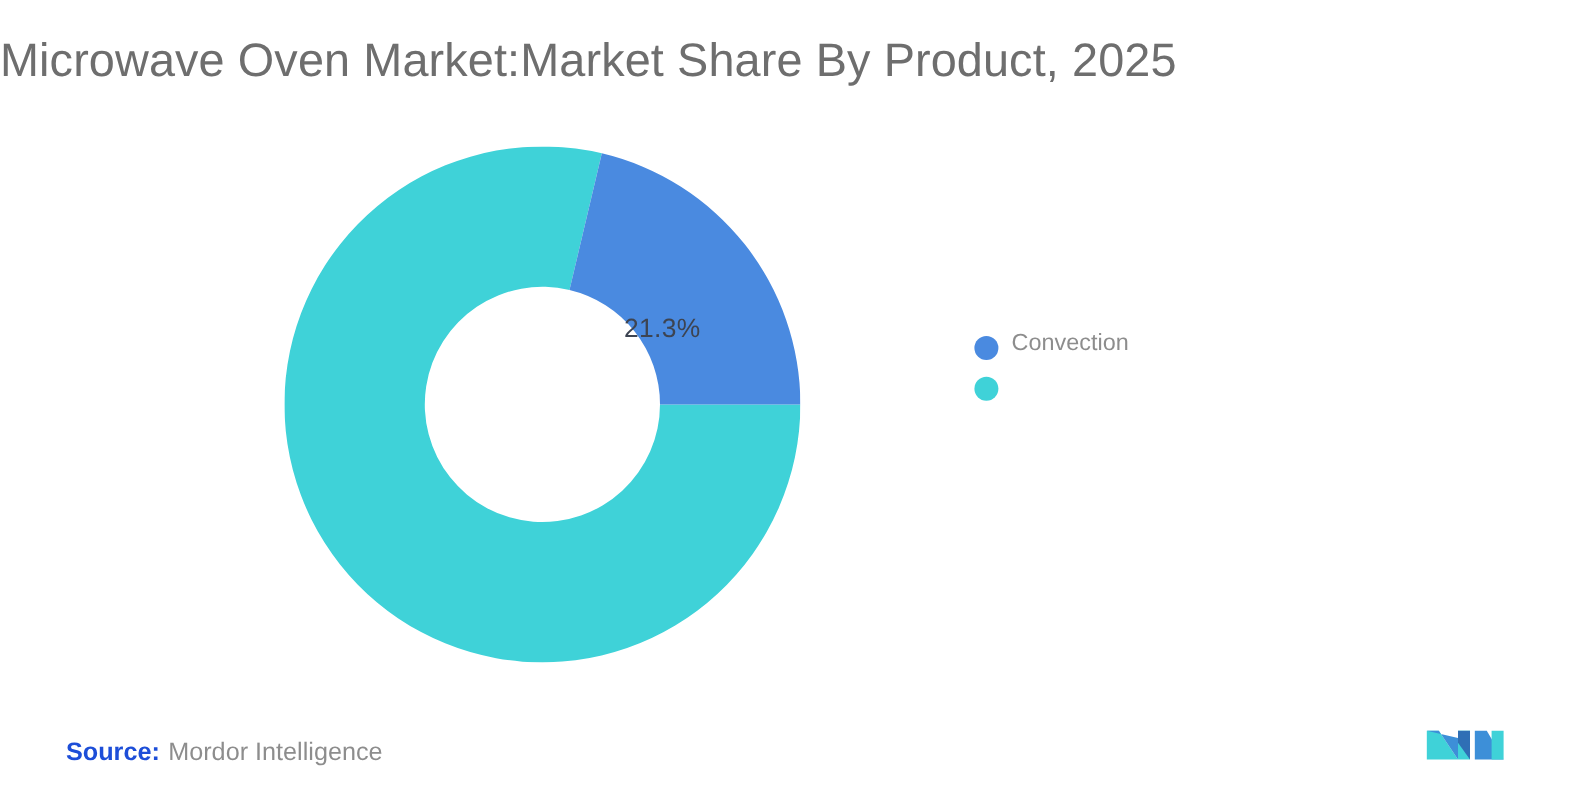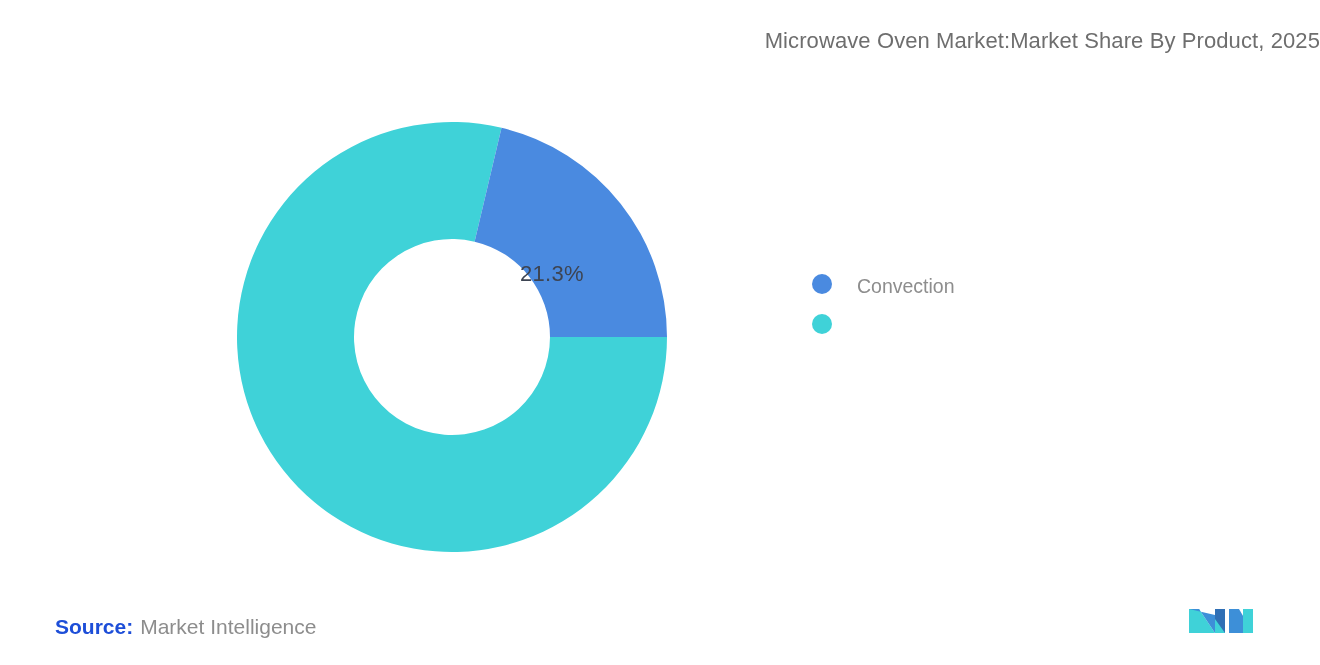--- a/index.html
+++ b/index.html
@@ -19,22 +19,22 @@
     position: absolute;
     inset: 0;
   }
 
   
   .chart-title {
     position: absolute;
     top: 28px;
     left: 0;
     width: 1320px;
-    text-align: right;
-    font-size: 22px;
+    text-align: left;
+    font-size: 39px;
     font-weight: 400;
     color: #6e6e6e;
     letter-spacing: 0.1px;
     line-height: 1.2;
     white-space: nowrap;
   }
 
   
   .donut-wrap {
     position: absolute;
@@ -63,23 +63,22 @@
 
   
   .legend {
     position: absolute;
     left: 812px;
     top: 272px;
     width: 450px;
   }
   .legend-item {
     display: flex;
-    align-items: flex-start;
+    align-items: flex-end;
     margin-bottom: 12px;
-    gap: 14px;
   }
   .legend-dot {
     width: 20px;
     height: 20px;
     border-radius: 50%;
     flex: 0 0 20px;
     margin-top: 2px;
   }
   .legend-label {
     margin-left: 11px;
@@ -141,21 +140,21 @@
     <div class="legend-item">
       <span class="legend-dot" id="legend-dot-0" style="background: rgb(74, 138, 224);"></span>
       <span class="legend-label">Convection</span>
     </div>
     <div class="legend-item">
       <span class="legend-dot" id="legend-dot-1" style="background: rgb(63, 210, 216);"></span>
     </div>
   </div>
 
   <div class="source-line">
-    <span class="source-key">Source:</span><span class="source-val">Market Intelligence</span>
+    <span class="source-key">Source:</span><span class="source-val">Mordor Intelligence</span>
   </div>
 
   <div class="brand-logo">
     <svg width="72" height="38" viewBox="0 0 72 38">
       <polygon points="4,34 4,10 14,10 30,34 20,34" fill="#3fd2d8"></polygon>
       <polygon points="4,10 14,10 30,34 30,16" fill="#3d8fd8"></polygon>
       <polygon points="30,34 30,10 40,10 40,34" fill="#3fd2d8"></polygon>
       <polygon points="30,10 40,10 40,34 30,20" fill="#2f6fb5"></polygon>
       <polygon points="44,34 44,10 54,10 68,34 58,34" fill="#3d8fd8"></polygon>
       <polygon points="58,34 58,10 68,10 68,34" fill="#3fd2d8"></polygon>

